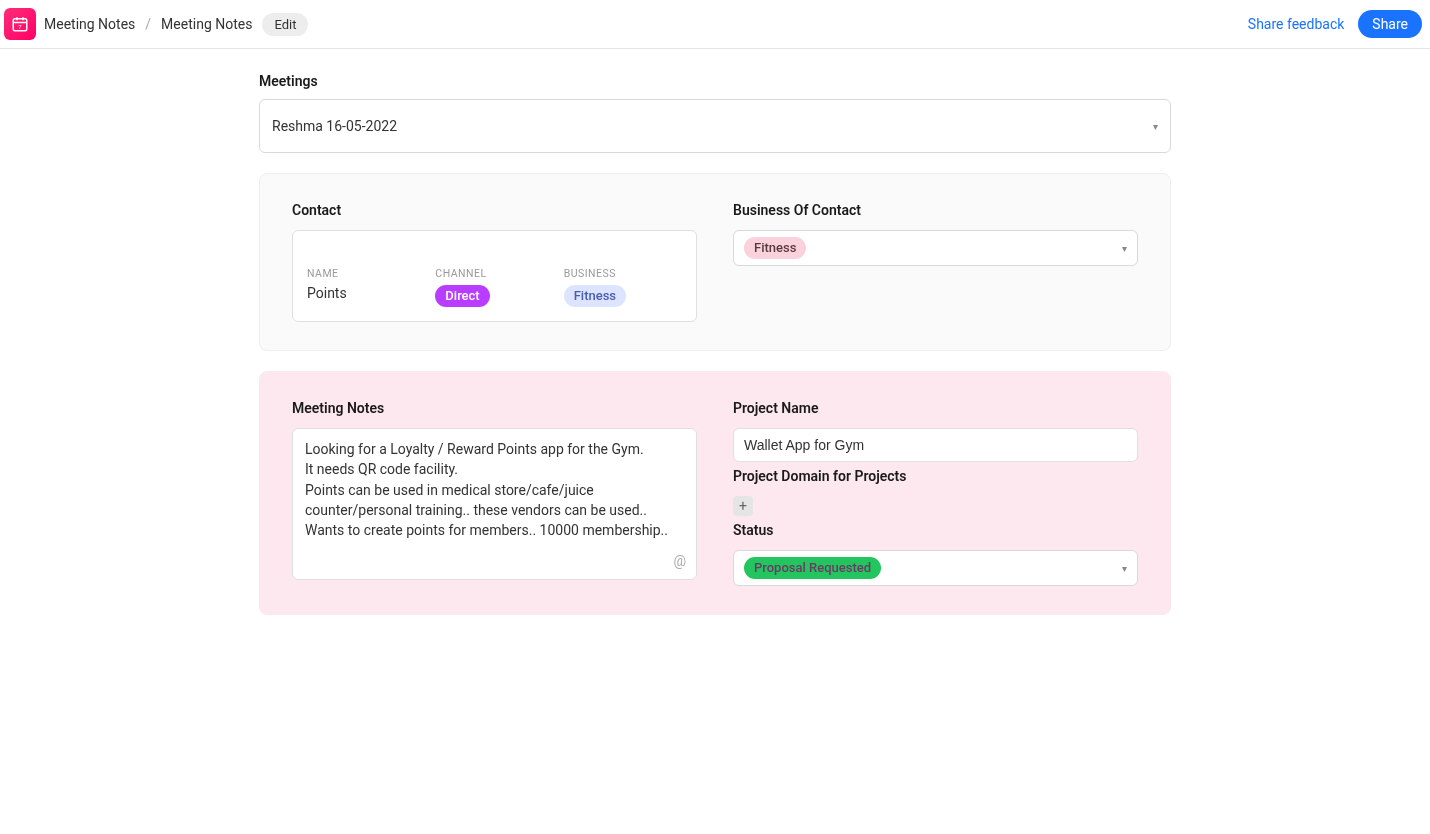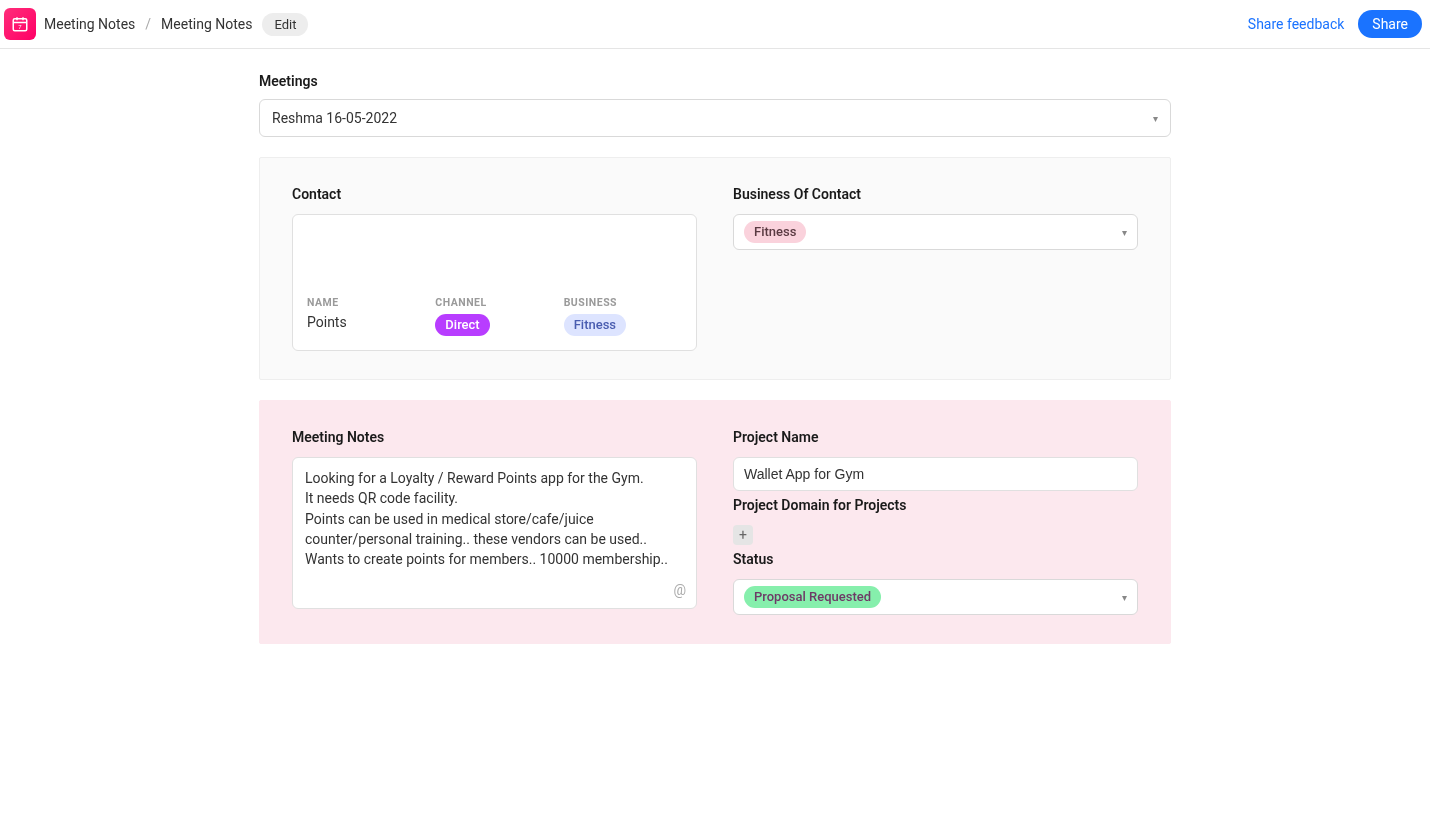--- a/index.html
+++ b/index.html
@@ -86,36 +86,36 @@
       font-weight: 600;
       color: #1a1a1a;
       margin-bottom: 10px;
       display: block;
     }
     .select-box {
       width: 100%;
       border: 1px solid #d9d9d9;
       border-radius: 6px;
       background: #fff;
-      padding: 10px 12px;
+      padding: 18px 12px;
       display: flex;
       align-items: center;
       justify-content: space-between;
       cursor: pointer;
       font-size: 14px;
       color: #333;
     }
     .select-box .caret {
       color: #888;
       font-size: 10px;
     }
     .card {
       background: #fafafa;
       border: 1px solid #eee;
-      border-radius: 2px;
+      border-radius: 8px;
       padding: 28px 32px;
       margin-top: 20px;
       display: grid;
       grid-template-columns: 1fr 1fr;
       gap: 40px 36px;
     }
     .card-contact {
       background: #fafafa;
     }
     .card-notes {
@@ -134,24 +134,23 @@
       padding: 36px 14px 14px;
       position: relative;
       display: grid;
       grid-template-columns: 1fr 1fr 1fr;
       gap: 10px;
     }
     .mini-label {
       font-size: 10.5px;
       letter-spacing: 0.5px;
       color: #9a9a9a;
-      font-weight: 700;
+      font-weight: 400;
       margin-bottom: 5px;
       text-transform: uppercase;
-      margin-top: 45px;
     }
     .mini-value {
       font-size: 14px;
       color: #333;
     }
     .pill {
       display: inline-block;
       border-radius: 14px;
       padding: 2px 10px;
       font-size: 13px;
@@ -164,21 +163,21 @@
     }
     .pill-blue {
       background: #dde4ff;
       color: #4a5db0;
     }
     .pill-pink-light {
       background: #fad2dc;
       color: #5a3a42;
     }
     .pill-magenta {
-      background: #86efac;
+      background: #22c55e;
       color: #6d3a66;
     }
     .select-with-pill {
       background: #fff;
       border: 1px solid #d9d9d9;
       border-radius: 6px;
       padding: 6px 10px;
       display: flex;
       align-items: center;
       justify-content: space-between;

